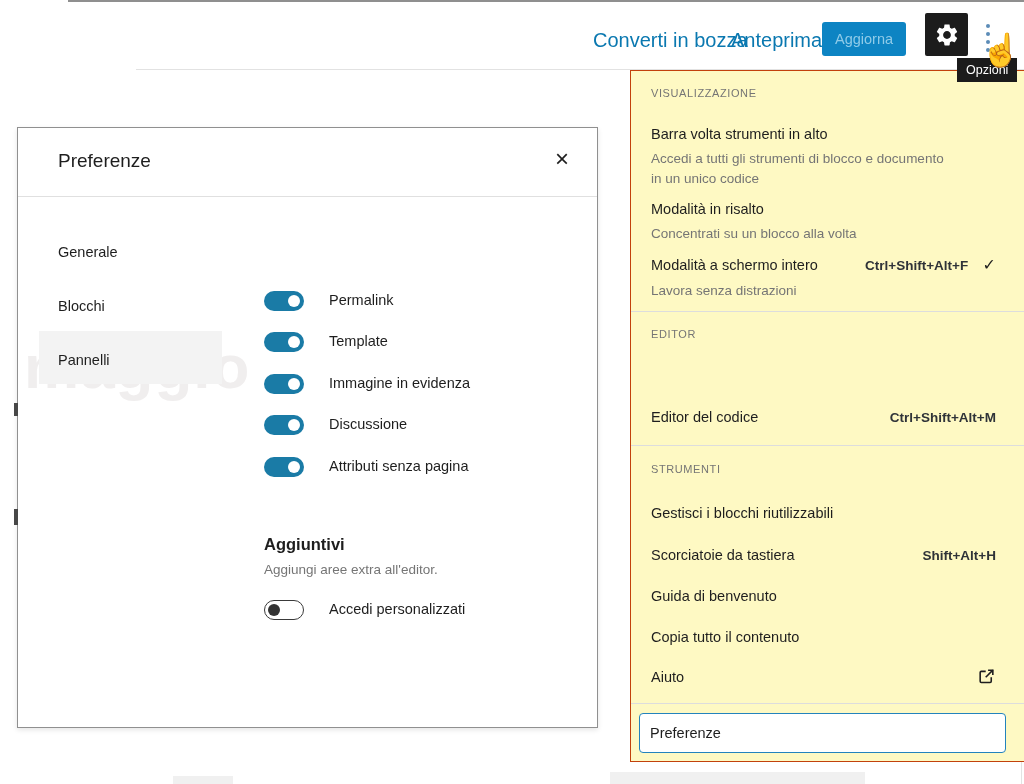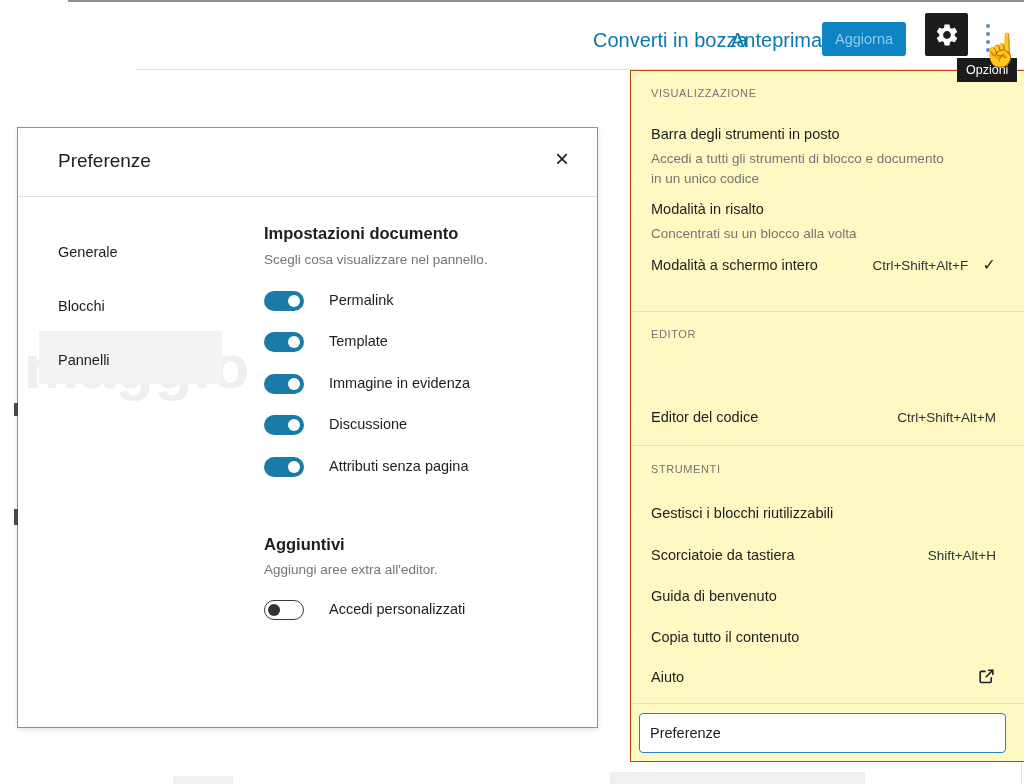--- a/index.html
+++ b/index.html
@@ -20,21 +20,21 @@
   .tooltip{left:957px;top:58px;background:#1b1b1b;color:#fff;font-size:12.5px;
            padding:5px 9px;z-index:20;white-space:nowrap;}
   .cursor{left:981px;top:34px;font-size:32px;color:#1e1e1e;z-index:30;line-height:1;}
   
   .menu{left:630px;top:70px;width:417px;height:692px;background:#fef9c3;
         border:1px solid #c2410c;z-index:15;box-sizing:border-box;}
   .menu .section-title{left:20px;font-size:11px;color:#757575;letter-spacing:.6px;font-weight:500;}
   .menu .row{left:20px;width:345px;display:flex;justify-content:space-between;align-items:center;}
   .menu-label{font-size:14.5px;color:#1e1e1e;white-space:nowrap;}
   .menu-desc{left:20px;width:300px;font-size:13.5px;color:#757575;line-height:1.45;}
-  .shortcut{font-size:13.5px;color:#2f3338;white-space:nowrap;}
+  .shortcut{font-size:13.5px;color:#2f3338;white-space:nowrap;font-weight:bold;}
   .check{font-size:16px;color:#1e1e1e;}
   .divider{left:0;width:100%;height:1px;background:#ddd;}
   .pref-box{left:8px;top:642px;width:367px;height:40px;border:1.5px solid #2383bd;
             border-radius:4px;box-sizing:border-box;display:flex;align-items:center;
             padding-left:10px;background:#fff;}
   
   .modal{left:17px;top:127px;width:581px;height:601px;background:#fff;z-index:10;
          border:1px solid #909090;box-sizing:border-box;box-shadow:0 2px 5px rgba(0,0,0,.10);}
   .modal-title{left:40px;top:22px;font-size:19px;font-weight:500;color:#1e1e1e;}
   .modal-close{right:22px;top:18px;font-size:24px;color:#1e1e1e;line-height:1;background:none;border:none;
@@ -89,31 +89,32 @@
 </div>
 <div class="abs more-btn">
   <span style="display:contents"><i></i><i></i><i></i><i></i></span>
 </div>
 <div class="abs tooltip">Opzioni</div>
 <div class="abs cursor">☝</div>
 
 <div class="abs menu">
   <div class="abs section-title" style="top:16px">VISUALIZZAZIONE</div>
 
-  <div class="abs menu-label" style="left:20px;top:55px">Barra degli strumenti in posto</div>
+  <div class="abs menu-label" style="left:20px;top:55px">Barra volta strumenti in alto</div>
   <div class="abs menu-desc" style="top:78px">Accedi a tutti gli strumenti di blocco e documento in un unico codice</div>
 
   <div class="abs menu-label" style="left:20px;top:130px">Modalità in risalto</div>
   <div class="abs menu-desc" style="top:153px">Concentrati su un blocco alla volta</div>
 
   <div class="abs row" style="top:184px">
     <span class="menu-label">Modalità a schermo intero</span>
     <span><span class="shortcut">Ctrl+Shift+Alt+F</span>
     <span class="check" style="margin-left:10px">✓</span></span>
   </div>
+  <div class="abs menu-desc" style="top:210px">Lavora senza distrazioni</div>
 
   <div class="abs divider" style="top:240px"></div>
   <div class="abs section-title" style="top:257px">EDITOR</div>
 
   <div class="abs row" style="top:338px">
     <span class="menu-label">Editor del codice</span>
     <span class="shortcut">Ctrl+Shift+Alt+M</span>
   </div>
 
   <div class="abs divider" style="top:374px"></div>
@@ -148,22 +149,20 @@
   <button class="abs modal-close">×</button>
   <div class="abs modal-divider"></div>
 
   <div class="abs ghost">maggio</div>
   <div class="abs tab-highlight"></div>
 
   <div class="abs tab" style="top:116px">Generale</div>
   <div class="abs tab" style="top:170px">Blocchi</div>
   <div class="abs tab" style="top:224px">Pannelli</div>
 
-  <div class="abs content-h" style="top:96px">Impostazioni documento</div>
-  <div class="abs content-sub" style="top:124px">Scegli cosa visualizzare nel pannello.</div>
 
   <div class="abs toggle on" style="top:163px">
       <span class="knob"></span>
     </div>
   <div class="abs toggle-label" style="top:164px">Permalink</div>
 
   <div class="abs toggle on" style="top:204px">
       <span class="knob"></span>
     </div>
   <div class="abs toggle-label" style="top:205px">Template</div>

